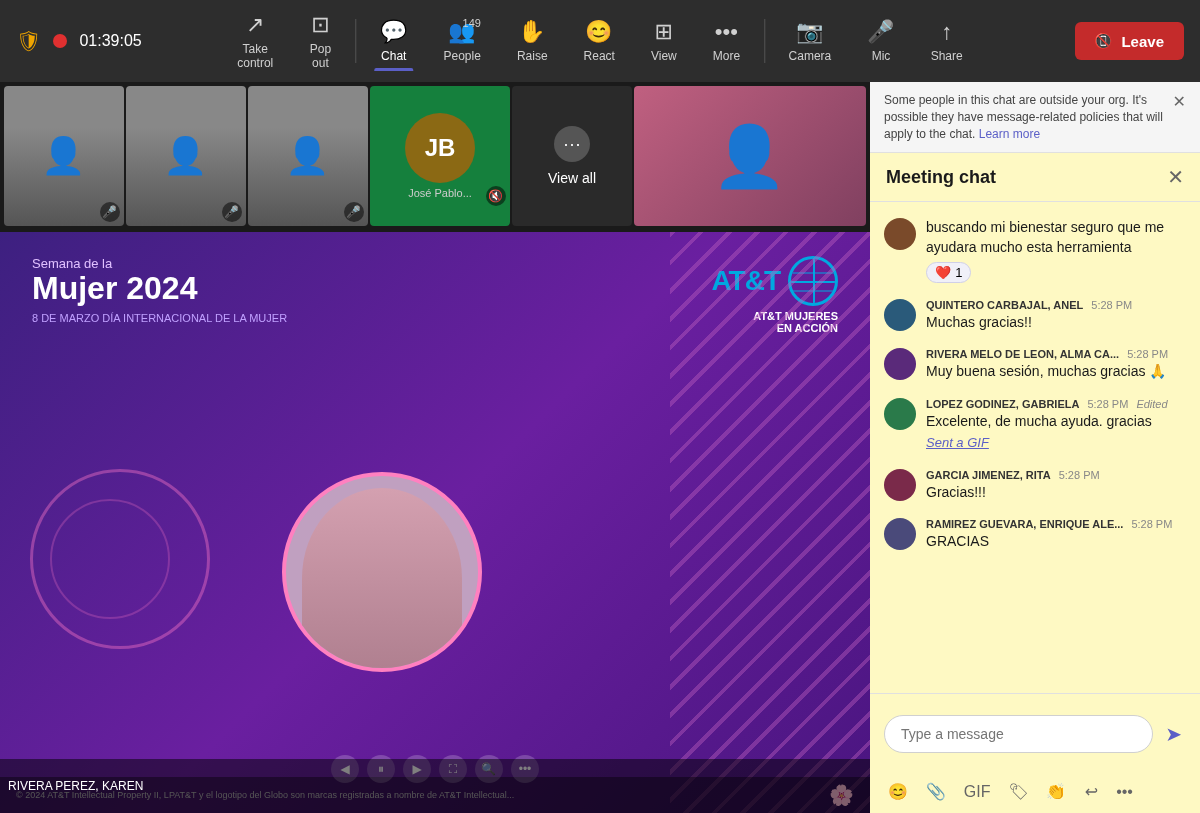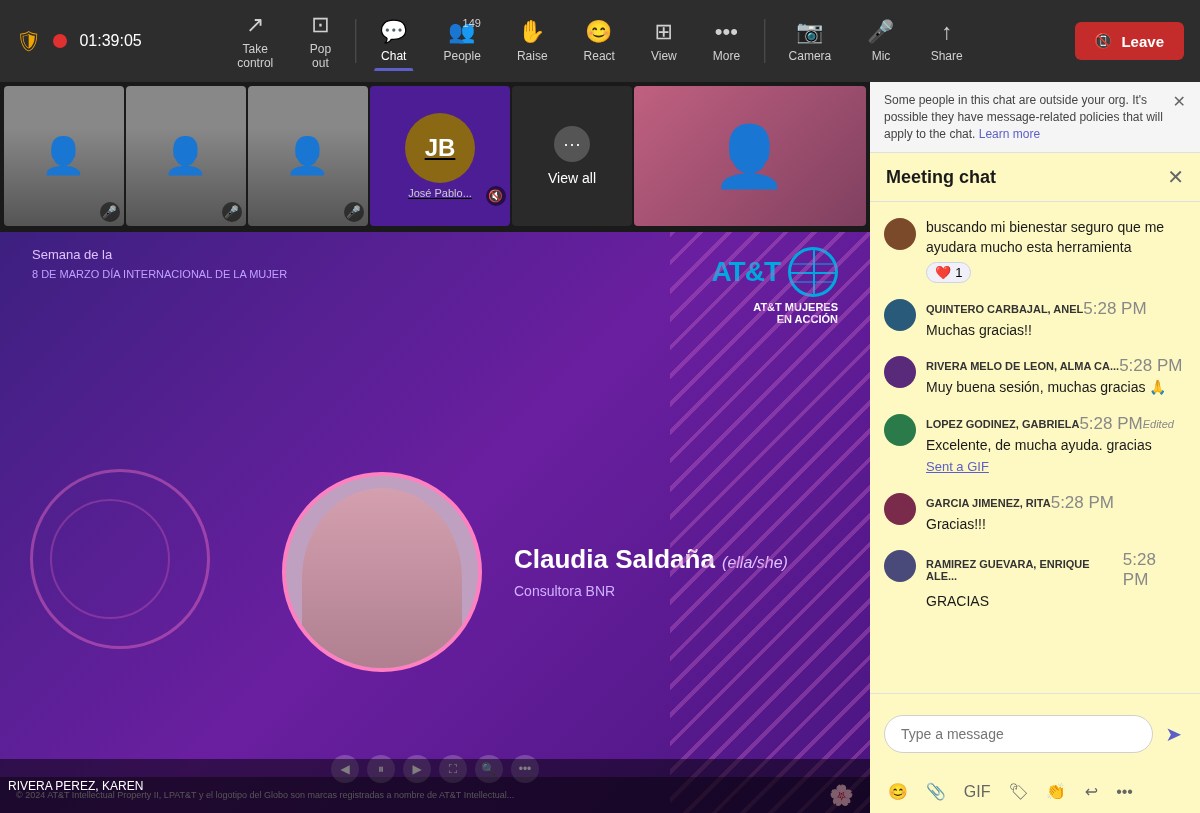--- a/index.html
+++ b/index.html
@@ -217,21 +217,21 @@
       min-height: 0;
     }
     
     .presentation-slide {
       width: 100%; height: 100%;
       background: linear-gradient(135deg, #3d2080 0%, #6a1fa0 50%, #4a1580 100%);
       position: relative;
       overflow: hidden;
       display: flex;
       flex-direction: column;
-      padding: 15px 32px;
+      padding: 24px 32px;
     }
     .slide-header {
       display: flex;
       justify-content: space-between;
       align-items: flex-start;
       margin-bottom: 20px;
     }
     .slide-title-block { color: #fff; }
     .slide-subtitle { font-size: 13px; color: #e0c0ff; }
     .slide-main-title { font-size: 32px; font-weight: 900; color: #fff; line-height: 1.1; }
@@ -374,31 +374,32 @@
       display: flex;
       align-items: center;
       justify-content: center;
       color: #fff;
       font-size: 13px;
       font-weight: 600;
     }
     .msg-body { flex: 1; min-width: 0; }
     .msg-header {
       display: flex;
-      align-items: center;
+      align-items: flex-start;
+      gap: 8px;
       margin-bottom: 2px;
     }
     .msg-sender {
       font-size: 11px;
       font-weight: 600;
       color: #333;
       text-transform: uppercase;
     }
     .msg-time {
-      font-size: 17px;
+      font-size: 11px;
       color: #888;
     }
     .msg-edited {
       font-size: 11px;
       color: #888;
       font-style: italic;
     }
     .msg-text {
       font-size: 14px;
       color: #1a1a1a;
@@ -452,21 +453,21 @@
       cursor: pointer;
       color: #5b5fc7;
       font-size: 20px;
       padding: 4px;
     }
 
     
     .thumb-bg-purple { background: #6a4a8a; }
     .thumb-bg-teal { background: #2a6a6a; }
     .thumb-bg-pink { background: #8a3a5a; }
-    .thumb-bg-dark { background: #4c1d95; text-decoration: underline; }
+    .thumb-bg-dark { background: #15803d; }
 
     .thumb-person {
       width: 100%; height: 100%;
       background: linear-gradient(180deg, #888 30%, #555 100%);
       display: flex;
       align-items: center;
       justify-content: center;
       color: #fff;
       font-size: 36px;
     }
@@ -583,20 +584,21 @@
           <span style="font-size:60px;color:#e0a0b0;">👤</span>
         </div>
       </div>
     </div>
 
     <div class="speaker-video">
       <div class="presentation-slide">
         <div class="slide-header">
           <div class="slide-title-block">
             <div class="slide-subtitle">Semana de la</div>
+            <div class="slide-main-title">Mujer 2024</div>
             <div class="slide-date-text">8 DE MARZO DÍA INTERNACIONAL DE LA MUJER</div>
           </div>
           <div class="att-logo-area">
             <div style="display:flex;align-items:center;gap:8px;justify-content:flex-end;">
               <div style="color:#00a8e0;font-size:28px;font-weight:900;letter-spacing:-1px;">AT&amp;T</div>
               <div style="width:50px;height:50px;border:3px solid #00a8e0;border-radius:50%;display:flex;align-items:center;justify-content:center;overflow:hidden;position:relative;">
                 <div style="position:absolute;width:100%;height:2px;background:#00a8e0;top:50%;"></div>
                 <div style="position:absolute;width:2px;height:100%;background:#00a8e0;left:50%;"></div>
                 <div style="position:absolute;width:100%;height:2px;background:#00a8e0;top:30%;opacity:0.5;"></div>
                 <div style="position:absolute;width:100%;height:2px;background:#00a8e0;top:70%;opacity:0.5;"></div>
@@ -611,27 +613,20 @@
 
         <div class="slide-body">
 
           <div style="position:absolute;left:30px;top:50%;transform:translateY(-30%);width:180px;height:180px;border:3px solid rgba(255,120,200,0.4);border-radius:50%;"></div>
           <div style="position:absolute;left:50px;top:50%;transform:translateY(-20%);width:120px;height:120px;border:2px solid rgba(255,120,200,0.25);border-radius:50%;"></div>
 
           <div style="margin-left:250px;display:flex;align-items:center;gap:32px;">
             <div class="presenter-circle">
               <div class="presenter-silhouette"></div>
             </div>
-            <div class="slide-presenter-info">
-              <div class="presenter-name">
-                <span>Claudia Saldaña</span>
-                <span style="font-weight:400;font-style:italic;font-size:16px;color:#e0c0ff;">(ella/she)</span>
-              </div>
-              <div class="presenter-title">Consultora BNR</div>
-            </div>
           </div>
         </div>
 
         <div class="slide-decorative"></div>
 
         <div class="slide-bottom-bar">
           <span class="slide-copyright">© 2024 AT&amp;T Intellectual Property II, LPAT&amp;T y el logotipo del Globo son marcas registradas a nombre de AT&amp;T Intellectual...</span>
           <span class="slide-emoji">🌸</span>
         </div>
 
@@ -704,21 +699,21 @@
       <div class="chat-msg">
         <div class="msg-avatar avatar-color-4"></div>
         <div class="msg-body">
           <div class="msg-header">
             <span class="msg-sender">LOPEZ GODINEZ, GABRIELA</span>
             <span class="msg-time">5:28 PM</span>
             <span class="msg-edited">Edited</span>
           </div>
           <div class="msg-text">Excelente, de mucha ayuda. gracias</div>
           <div style="margin-top:2px;">
-            <a href="#" class="msg-text" style="color:#5b5fc7;font-size:13px;">Sent a GIF</a>
+            <a href="#" class="msg-text" style="color:#5b5fc7;font-size:13px;font-style:italic;">Sent a GIF</a>
           </div>
         </div>
       </div>
 
       <div class="chat-msg">
         <div class="msg-avatar avatar-color-5"></div>
         <div class="msg-body">
           <div class="msg-header">
             <span class="msg-sender">GARCIA JIMENEZ, RITA</span>
             <span class="msg-time">5:28 PM</span>

